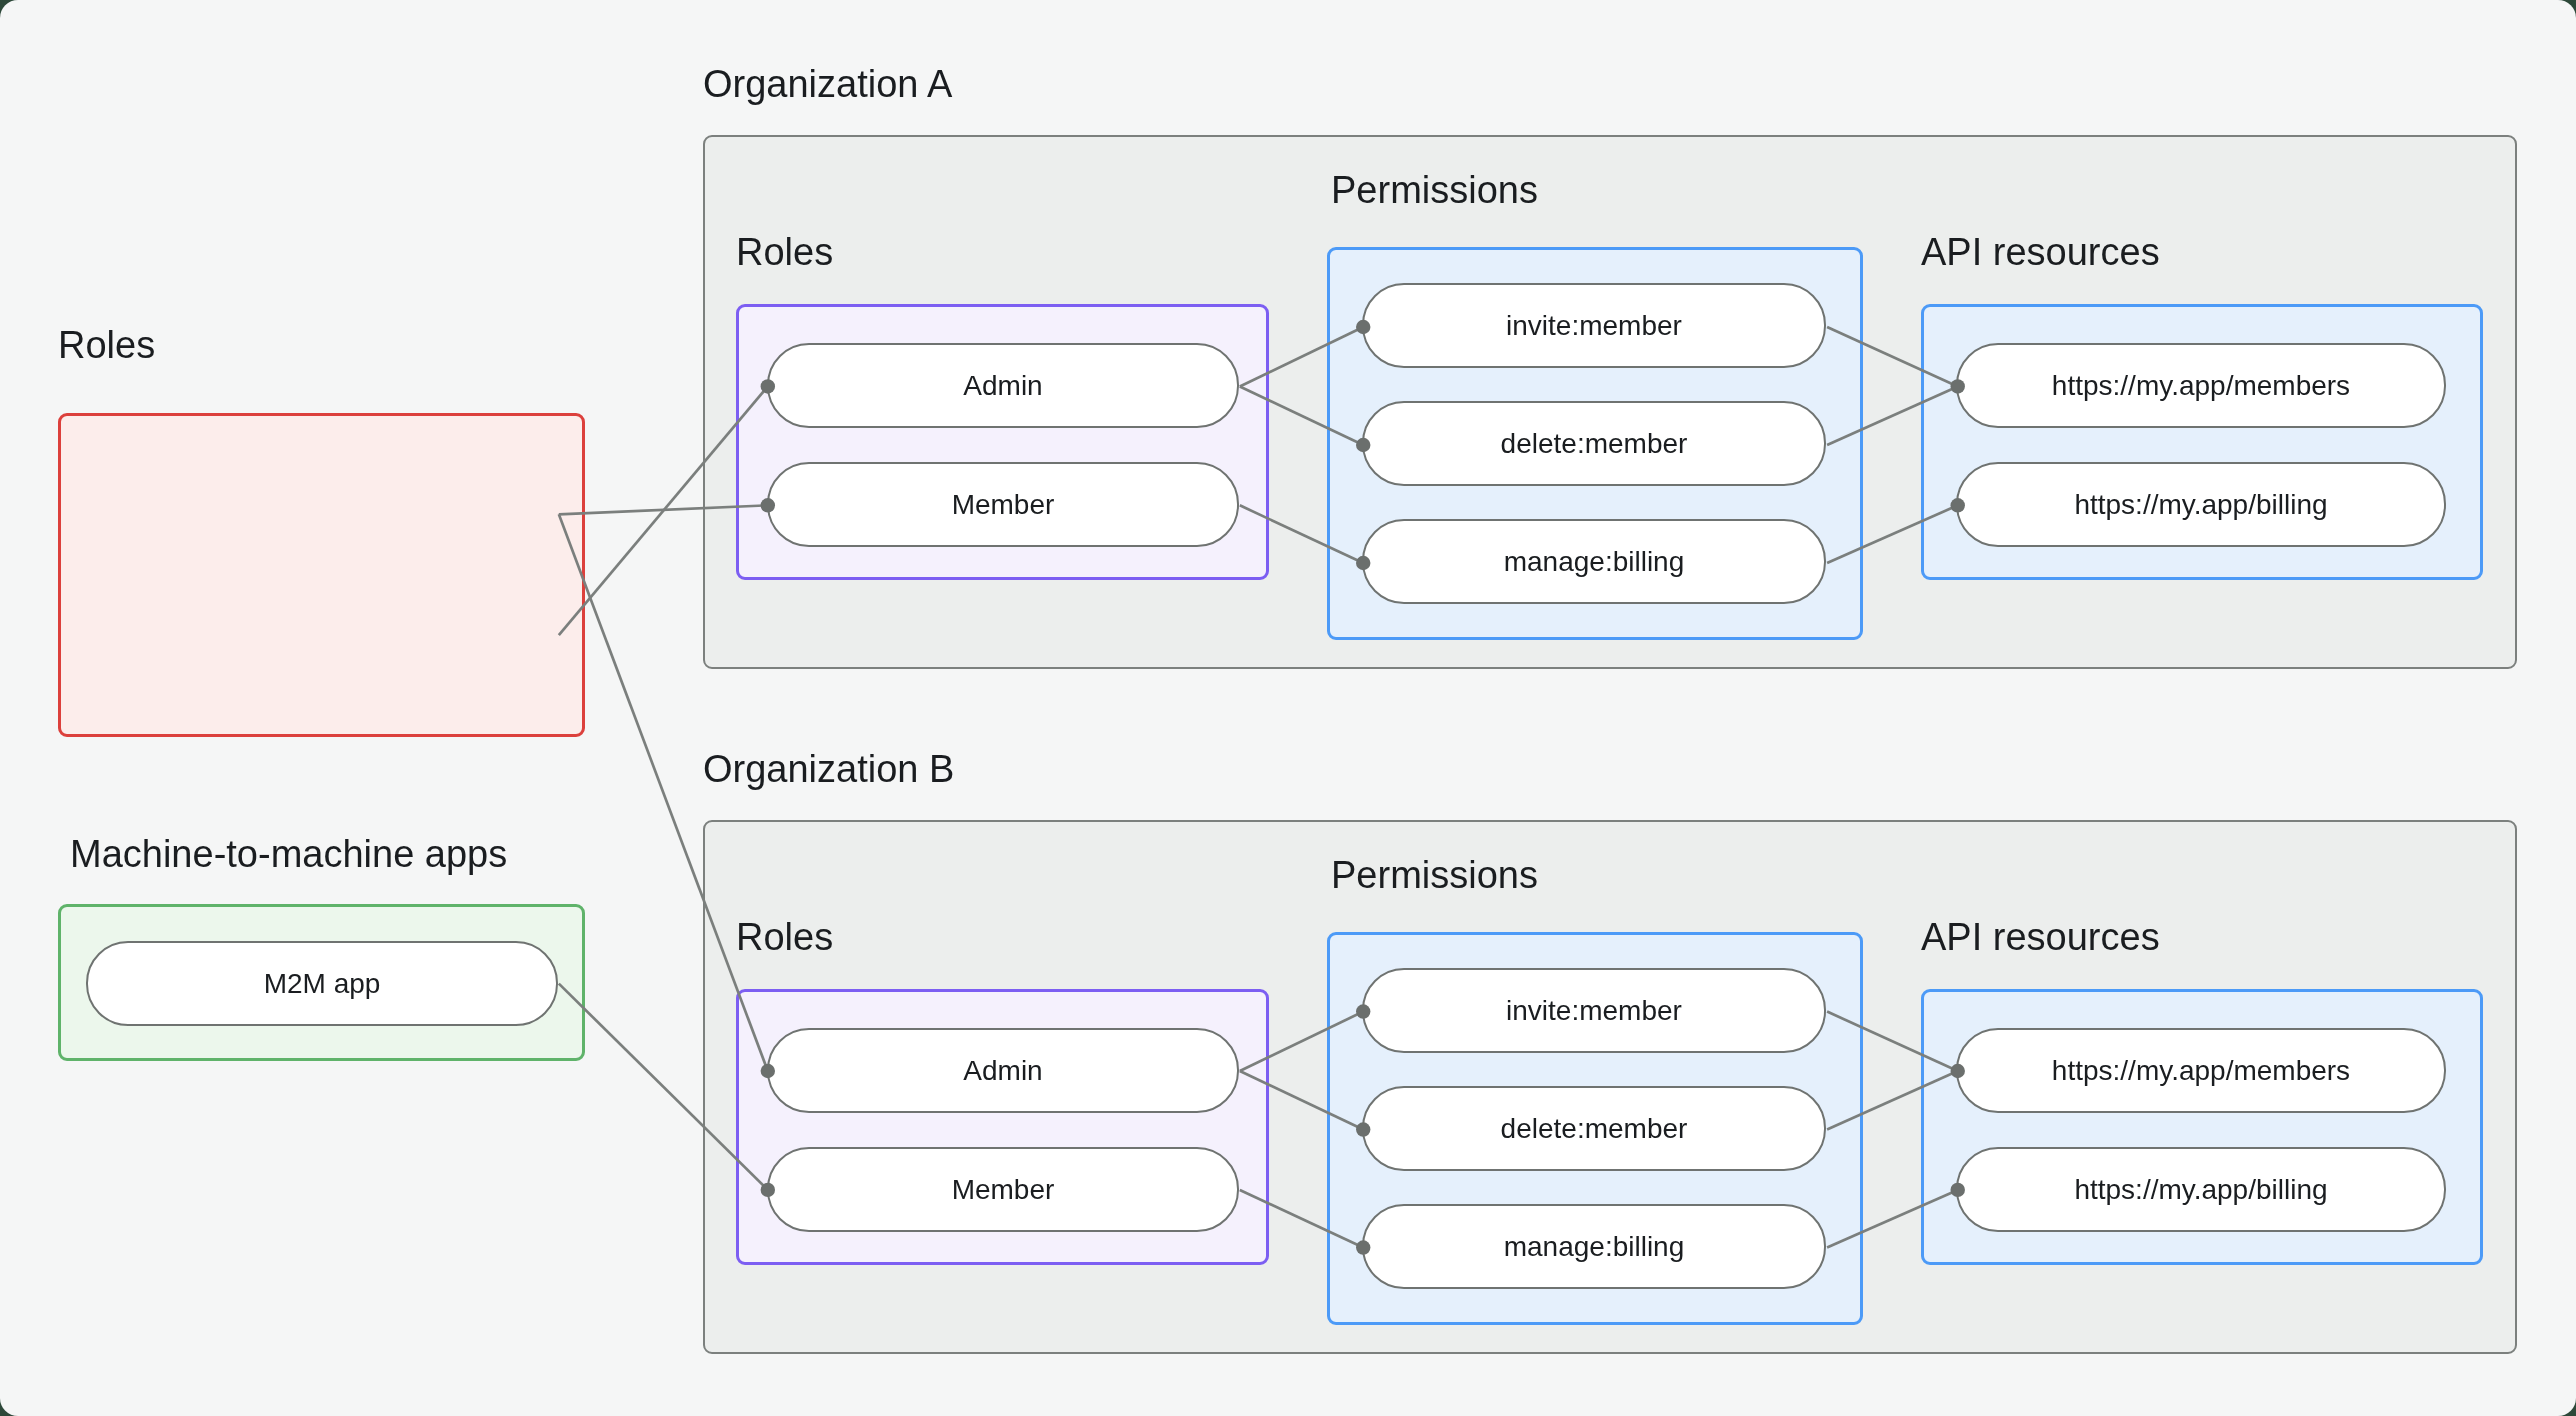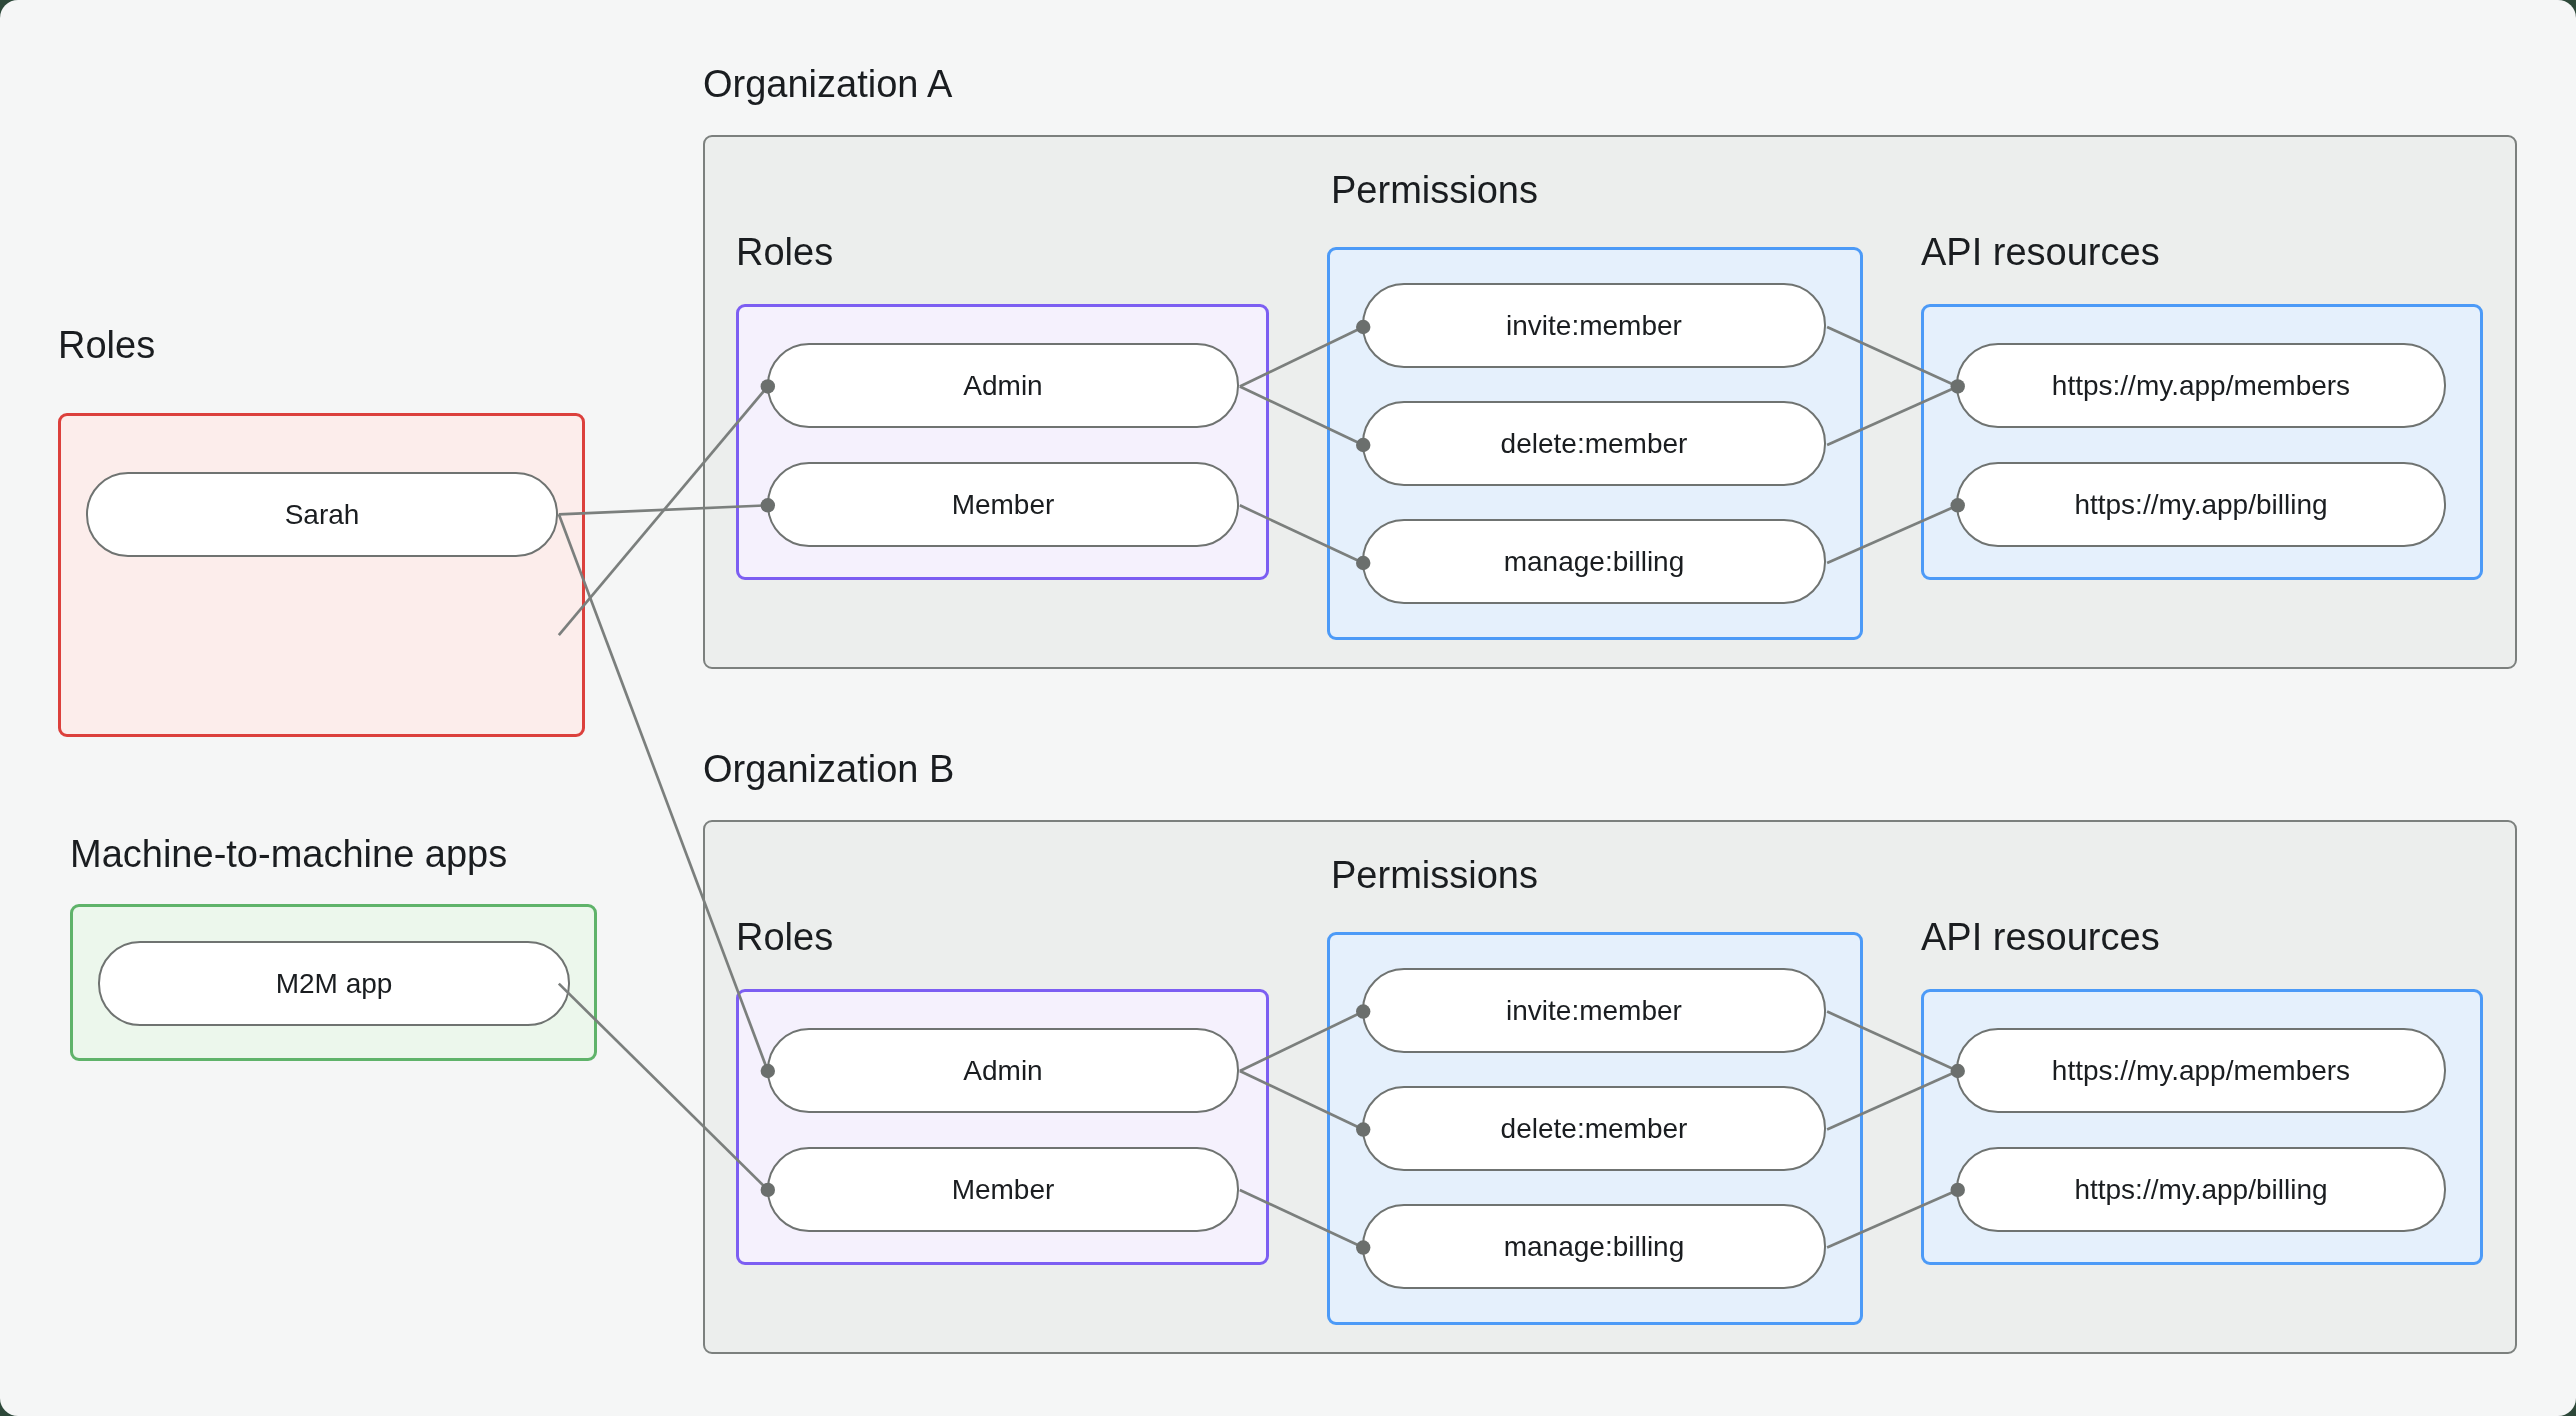--- a/index.html
+++ b/index.html
@@ -56,25 +56,24 @@
   }
 </style>
 </head>
 <body>
 
 <div class="stage">
   <div class="frame">
 
     <div class="sec-label" style="left:58px; top:324px">Roles</div>
     <div class="group users-box" style="left:58px; top:413px; width:527px; height:324px">
-      <div class="pill" style="left:25px; top:56px; width:472px">Sarah</div>
     </div>
 
     <div class="sec-label" style="left:70px; top:833px">Machine-to-machine apps</div>
-    <div class="group m2m-box" style="left:70px; top:904px; width:527px; height:157px">
+    <div class="group m2m-box" style="left:58px; top:904px; width:527px; height:157px">
       <div class="pill" style="left:25px; top:34px; width:472px">M2M app</div>
     </div>
 
     <div class="sec-label" style="left:703px; top:63px">Organization A</div>
     <div class="org-box" style="left:703px; top:135px">
       <div class="sec-label" style="left:31px; top:94px">Roles</div>
       <div class="subbox roles-box" style="left:31px; top:167px; width:533px; height:276px">
         <div class="pill" style="left:28px; top:36px; width:472px">Admin</div>
         <div class="pill" style="left:28px; top:155px; width:472px">Member</div>
       </div>

